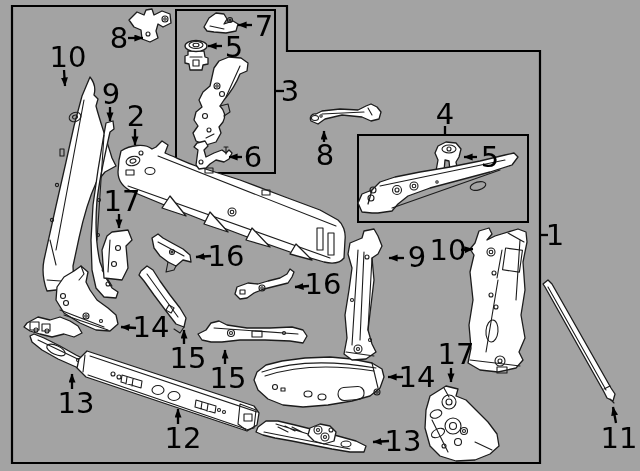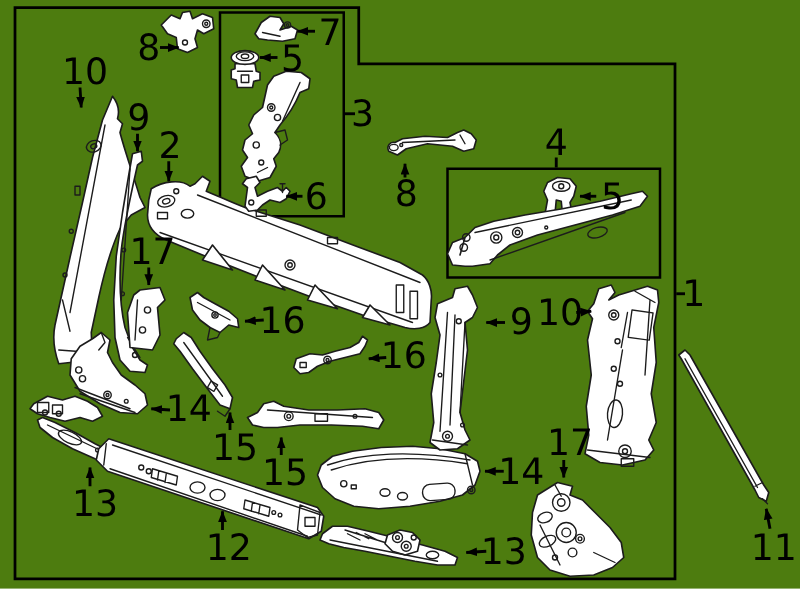--- a/index.html
+++ b/index.html
@@ -1,17 +1,17 @@
 <!DOCTYPE html>
 <html><head>
 <meta charset="utf-8">
 <style>
   html,body{margin:0;padding:0;background:#ffffff;}
   .stage{
-    position:relative;width:640px;height:471px;background:#4d7c0f;
+    position:relative;width:640px;height:471px;background:#a3a3a3;
     font-family:"DejaVu Sans","Liberation Sans",sans-serif;overflow:hidden;
   }
   svg{display:block;}
   .frame{fill:none;stroke:#000000;stroke-width:2.2;}
   .subframe{fill:none;stroke:#000000;stroke-width:2;}
   .part{fill:#ffffff;stroke:#1c1c1c;stroke-width:1.3;stroke-linejoin:round;stroke-linecap:round;}
   .detail{fill:none;stroke:#1c1c1c;stroke-width:1.1;stroke-linejoin:round;stroke-linecap:round;}
   .leader{stroke:#000000;stroke-width:2.3;fill:none;}
   .callout-text{font-size:29px;fill:#000000;}
 </style>

